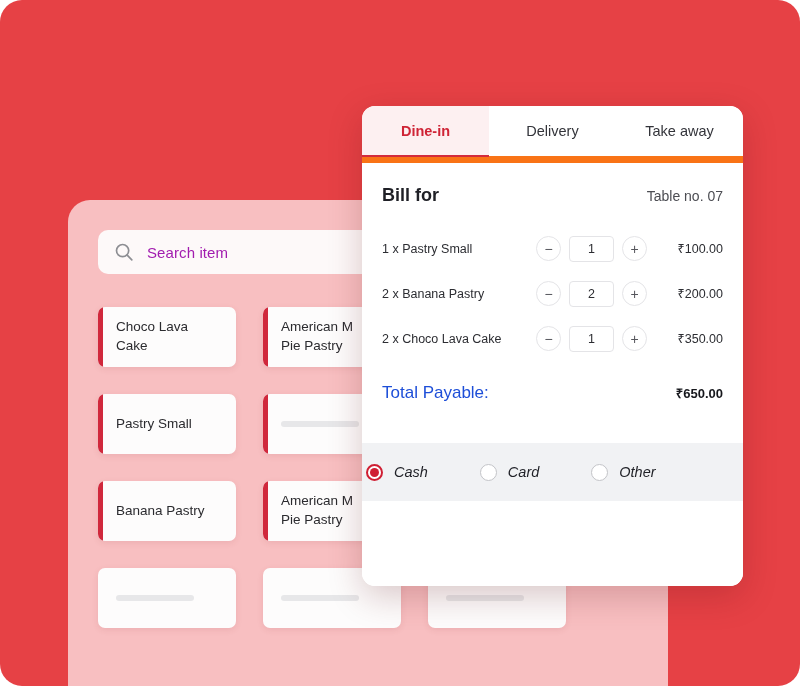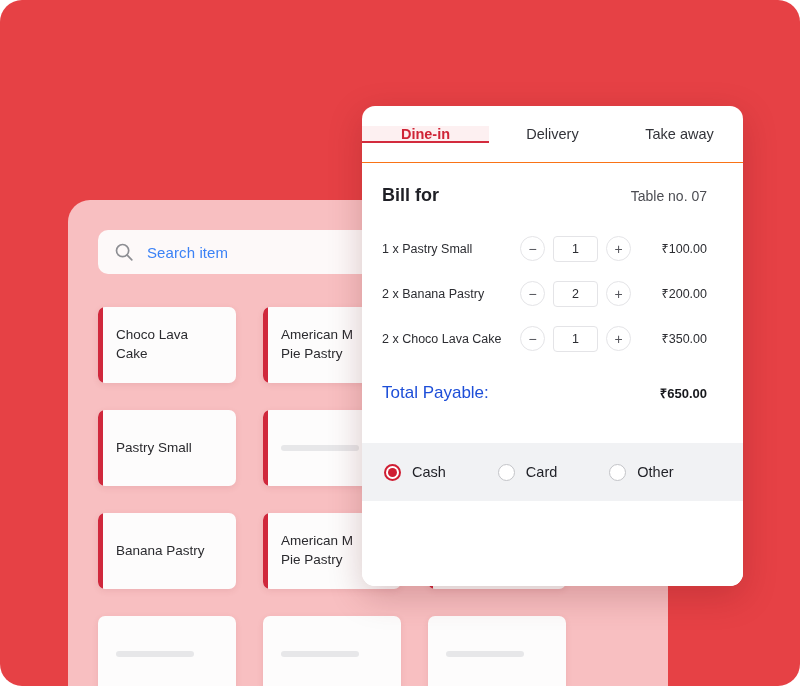--- a/index.html
+++ b/index.html
@@ -41,38 +41,38 @@
     background: #FDF9F9;
     border-radius: 10px;
     display: flex;
     align-items: center;
     padding: 0 16px;
     gap: 13px;
   }
   #search-bar .s-icon { width: 20px; height: 20px; flex: 0 0 auto; }
   #search-bar .s-text {
     font-size: 15px;
-    color: #3b82f6;
+    color: #a21caf;
     letter-spacing: .1px;
   }
 
   #card-grid {
     position: absolute;
     left: 30px;
     top: 107px;
     width: 545px;
     display: flex;
     flex-wrap: wrap;
     gap: 27px 27px;
   }
 
   .item-card {
     position: relative;
     width: 138px;
-    height: 76px;
+    height: 60px;
     background: #FDFCFC;
     border-radius: 7px;
     box-shadow: 0 2px 6px rgba(140, 40, 45, .10);
     display: flex;
     align-items: center;
     padding-left: 18px;
     padding-right: 16px;
     overflow: hidden;
   }
   .item-card.accent::before {
@@ -108,22 +108,21 @@
     box-shadow: 0 10px 34px rgba(90, 15, 20, .22);
     overflow: hidden;
     display: flex;
     flex-direction: column;
   }
 
   #tabs {
     display: flex;
     height: 57px;
     flex: 0 0 auto;
-    border-bottom: 1px solid #f97316;
-    align-items: center;
+    border-bottom: 7px solid #f97316;
   }
   .tab {
     flex: 1 1 0;
     display: flex;
     align-items: center;
     justify-content: center;
     font-size: 14.5px;
     color: #33343A;
     background: #FFFFFF;
     position: relative;
@@ -136,21 +135,21 @@
   .tab.active::after {
     content: "";
     position: absolute;
     left: 0; right: 0; bottom: -1px;
     height: 2px;
     background: #D32B3D;
   }
 
   #bill-body {
     flex: 1 1 auto;
-    padding: 22px 36px 0 20px;
+    padding: 22px 20px 0 20px;
   }
 
   #bill-head {
     display: flex;
     align-items: baseline;
     justify-content: space-between;
     margin-bottom: 20px;
   }
   #bill-head .title {
     font-size: 18px;
@@ -228,22 +227,23 @@
     font-weight: bold;
     color: #16171C;
   }
 
   #pay-strip {
     flex: 0 0 auto;
     height: 58px;
     background: #F1F2F4;
     display: flex;
     align-items: center;
-    padding-left: 22px;
+    padding-left: 4px;
     gap: 52px;
+    font-style: italic;
   }
   .pay-opt {
     display: flex;
     align-items: center;
     gap: 11px;
   }
   .radio {
     width: 17px; height: 17px;
     border-radius: 50%;
     border: 1.5px solid #C3C4C8;

